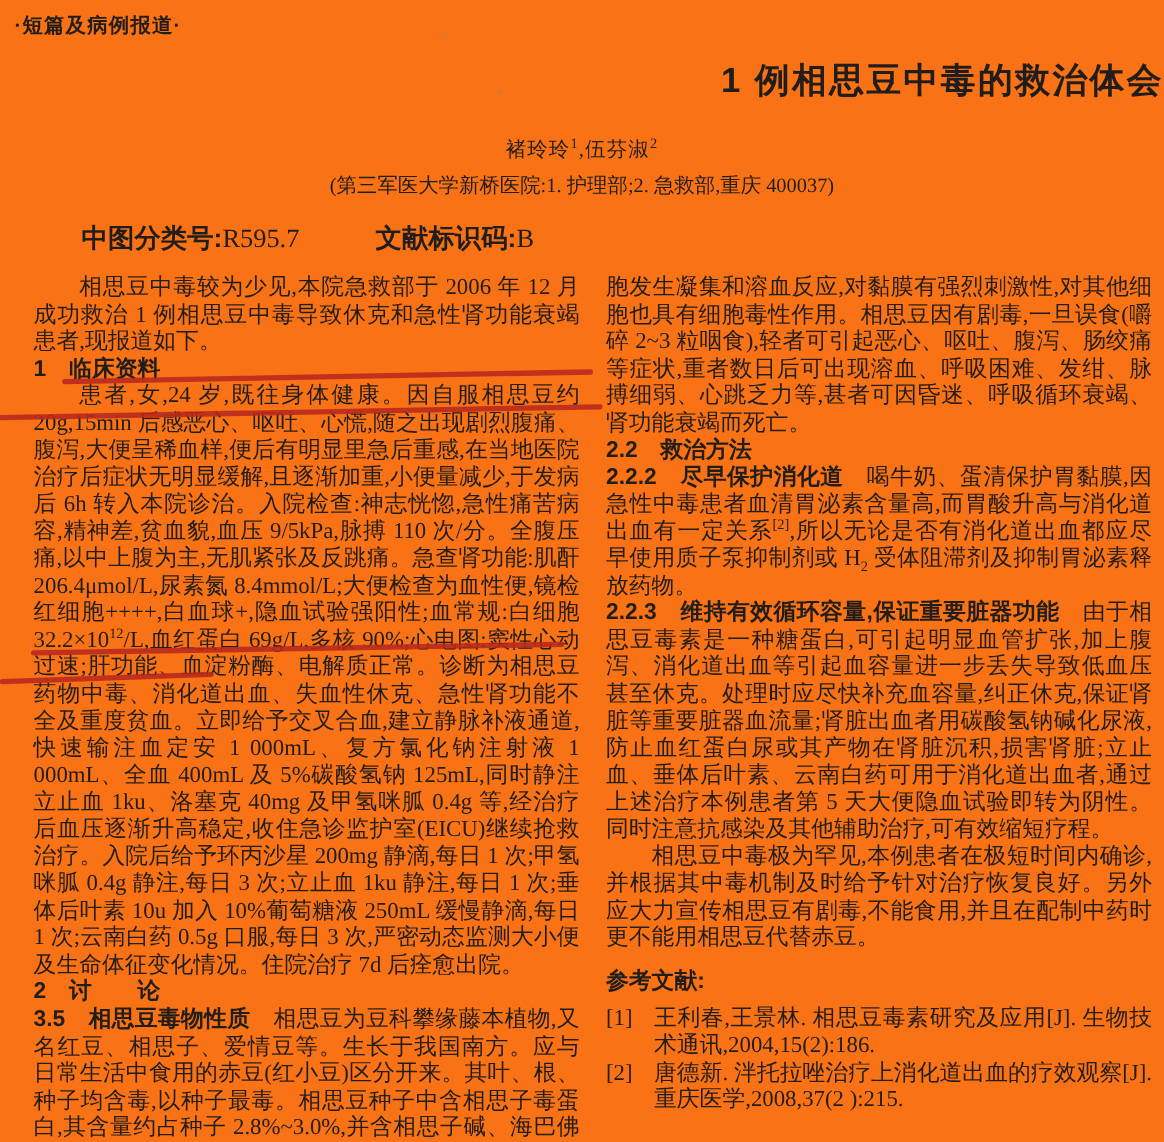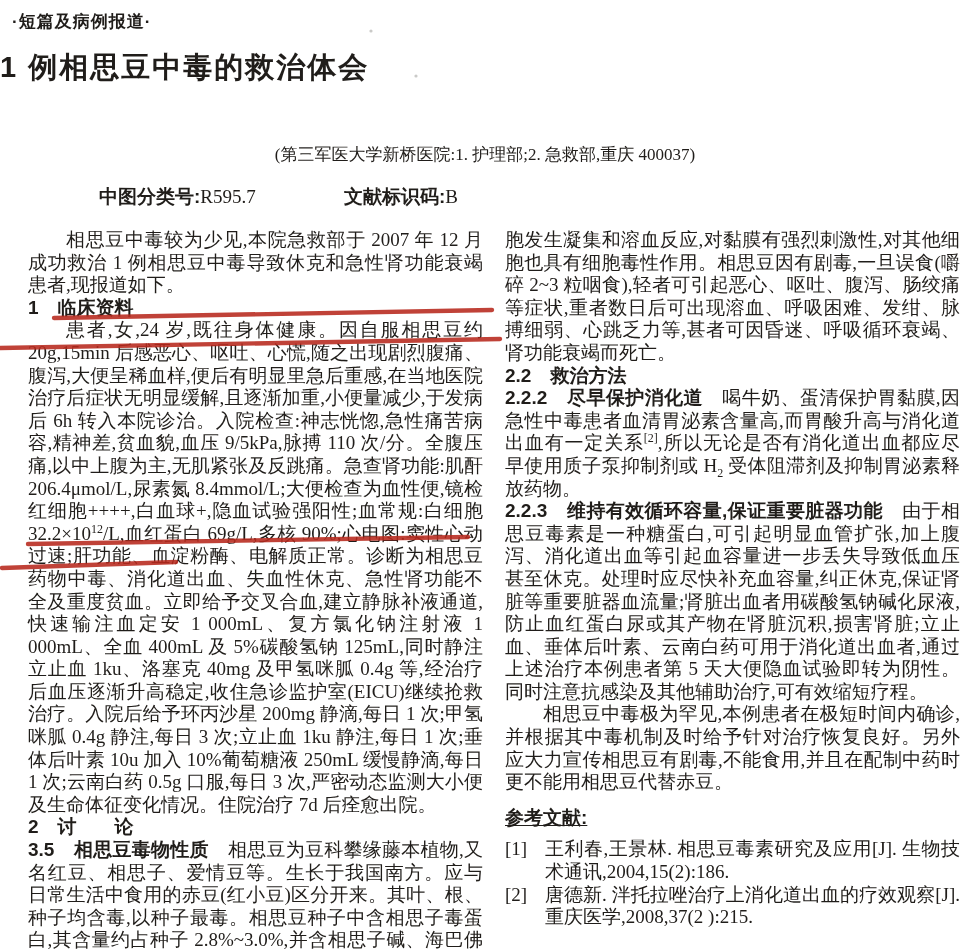--- a/index.html
+++ b/index.html
@@ -1,42 +1,42 @@
 <!DOCTYPE html>
 <html><head>
 <meta charset="utf-8">
 <style>
   html,body{margin:0;padding:0;background:#ddd;}
   .page{
     position:relative;width:970px;height:952px;
-    background:#ffffff;
+    background:#f97316;
     color:#201d1a;
     font-family:"Liberation Serif","DejaVu Serif",serif;
     overflow:hidden;
   }
   .section-label{
     position:absolute;left:12px;top:10px;
     font-family:"Liberation Sans","DejaVu Sans",sans-serif;
     font-weight:bold;font-size:17px;letter-spacing:1px;
   }
   .title{
     position:absolute;left:0;right:0;top:48px;margin:0;
-    text-align:left;
+    text-align:right;
     font-family:"Liberation Sans","DejaVu Sans",sans-serif;
     font-weight:bold;font-size:29px;letter-spacing:2px;
   }
   .authors{
     position:absolute;left:0;right:0;top:113px;
     text-align:center;font-size:17px;letter-spacing:1px;
   }
   .affiliation{
     position:absolute;left:0;right:0;top:143px;
     text-align:center;font-size:17px;
   }
-  .meta-row{position:absolute;left:0;right:0;top:184px;height:24px;font-size:19px;margin-left:31px;}
+  .meta-row{position:absolute;left:0;right:0;top:184px;height:24px;font-size:22px;}
   .meta-item{position:absolute;white-space:nowrap;}
   .meta-clc{left:68px;}
   .meta-doc{left:313px;}
   .meta-no{left:513px;}
   .columns{
     position:absolute;left:28px;top:229px;width:932px;
     display:flex;gap:22px;
   }
   .col{
     width:455px;flex:none;
@@ -50,21 +50,20 @@
     font-family:"Liberation Sans","DejaVu Sans",sans-serif;
   }
   .b{
     font-weight:bold;
     font-family:"Liberation Sans","DejaVu Sans",sans-serif;
   }
   sup,sub{font-size:12px;line-height:0;}
   .refhead{
     margin:13px 0 9px 0;font-weight:bold;
     font-family:"Liberation Sans","DejaVu Sans",sans-serif;
-    text-decoration:underline;
   }
   .ref{display:flex;margin:0;}
   .ref-label{width:40px;flex:none;}
   .ref-text{flex:1;text-align:justify;}
   .annotations{
     position:absolute;left:0;top:0;width:970px;height:952px;
     pointer-events:none;z-index:5;
   }
 </style>
 </head>
@@ -79,31 +78,32 @@
       <line x1="2" y1="568" x2="176" y2="562" stroke="#b8291d" stroke-width="4.4" stroke-linecap="round" opacity="0.88"></line>
       <circle cx="371" cy="31" r="1.6" fill="#8a8a86" opacity="0.45"></circle>
       <circle cx="416" cy="76" r="1.6" fill="#8a8a86" opacity="0.45"></circle>
       <circle cx="350" cy="245" r="1.6" fill="#8a8a86" opacity="0.45"></circle>
     </svg>
 
   <div class="section-label">·短篇及病例报道·</div>
 
   <h1 class="title">1 例相思豆中毒的救治体会</h1>
 
+  <div class="authors"><span>褚玲玲</span><sup>1</sup><span>,伍芬淑</span><sup>2</sup></div>
 
   <div class="affiliation">(第三军医大学新桥医院:1. 护理部;2. 急救部,重庆 400037)</div>
 
   <div class="meta-row">
     <span class="meta-item meta-clc"><span class="b">中图分类号:</span><span>R595.7</span></span>
     <span class="meta-item meta-doc"><span class="b">文献标识码:</span><span>B</span></span>
   </div>
 
   <div class="columns">
     <div class="col">
-        <div class="para indent"><span>相思豆中毒较为少见,本院急救部于 2007 年 12 月成功救治 1 例相思豆中毒导致休克和急性肾功能衰竭患者,现报道如下。</span></div>
+        <div class="para indent"><span>相思豆中毒较为少见,本院急救部于 2006 年 12 月成功救治 1 例相思豆中毒导致休克和急性肾功能衰竭患者,现报道如下。</span></div>
         <div class="heading"><span>1　临床资料</span></div>
         <div class="para indent"><span>患者,女,24 岁,既往身体健康。因自服相思豆约 20g,15min 后感恶心、呕吐、心慌,随之出现剧烈腹痛、腹泻,大便呈稀血样,便后有明显里急后重感,在当地医院治疗后症状无明显缓解,且逐渐加重,小便量减少,于发病后 6h 转入本院诊治。入院检查:神志恍惚,急性痛苦病容,精神差,贫血貌,血压 9/5kPa,脉搏 110 次/分。全腹压痛,以中上腹为主,无肌紧张及反跳痛。急查肾功能:肌酐 206.4μmol/L,尿素氮 8.4mmol/L;大便检查为血性便,镜检红细胞++++,白血球+,隐血试验强阳性;血常规:白细胞 32.2×10</span><sup>12</sup><span>/L,血红蛋白 69g/L,多核 90%;心电图:窦性心动过速;肝功能、血淀粉酶、电解质正常。诊断为相思豆药物中毒、消化道出血、失血性休克、急性肾功能不全及重度贫血。立即给予交叉合血,建立静脉补液通道,快速输注血定安 1 000mL、复方氯化钠注射液 1 000mL、全血 400mL 及 5%碳酸氢钠 125mL,同时静注立止血 1ku、洛塞克 40mg 及甲氢咪胍 0.4g 等,经治疗后血压逐渐升高稳定,收住急诊监护室(EICU)继续抢救治疗。入院后给予环丙沙星 200mg 静滴,每日 1 次;甲氢咪胍 0.4g 静注,每日 3 次;立止血 1ku 静注,每日 1 次;垂体后叶素 10u 加入 10%葡萄糖液 250mL 缓慢静滴,每日 1 次;云南白药 0.5g 口服,每日 3 次,严密动态监测大小便及生命体征变化情况。住院治疗 7d 后痊愈出院。</span></div>
         <div class="heading"><span>2　讨　　论</span></div>
         <div class="para"><span class="b">3.5　相思豆毒物性质</span><span>　相思豆为豆科攀缘藤本植物,又名红豆、相思子、爱情豆等。生长于我国南方。应与日常生活中食用的赤豆(红小豆)区分开来。其叶、根、种子均含毒,以种子最毒。相思豆种子中含相思子毒蛋白,其含量约占种子 2.8%~3.0%,并含相思子碱、海巴佛林、葫芦巴碱及相思子酸等。相思子毒蛋白是一种剧毒性高分子蛋白毒素,成年人摄入致死剂量为 5.0~7.0g/kg,已被列为潜在的重要毒素战剂和生物恐怖病原之一</span></div>
       </div>
     <div class="col">
         <div class="para"><span>胞发生凝集和溶血反应,对黏膜有强烈刺激性,对其他细胞也具有细胞毒性作用。相思豆因有剧毒,一旦误食(嚼碎 2~3 粒咽食),轻者可引起恶心、呕吐、腹泻、肠绞痛等症状,重者数日后可出现溶血、呼吸困难、发绀、脉搏细弱、心跳乏力等,甚者可因昏迷、呼吸循环衰竭、肾功能衰竭而死亡。</span></div>
         <div class="heading"><span>2.2　救治方法</span></div>
         <div class="para"><span class="b">2.2.2　尽早保护消化道</span><span>　喝牛奶、蛋清保护胃黏膜,因急性中毒患者血清胃泌素含量高,而胃酸升高与消化道出血有一定关系</span><sup>[2]</sup><span>,所以无论是否有消化道出血都应尽早使用质子泵抑制剂或 H</span><sub>2</sub><span> 受体阻滞剂及抑制胃泌素释放药物。</span></div>
         <div class="para"><span class="b">2.2.3　维持有效循环容量,保证重要脏器功能</span><span>　由于相思豆毒素是一种糖蛋白,可引起明显血管扩张,加上腹泻、消化道出血等引起血容量进一步丢失导致低血压甚至休克。处理时应尽快补充血容量,纠正休克,保证肾脏等重要脏器血流量;肾脏出血者用碳酸氢钠碱化尿液,防止血红蛋白尿或其产物在肾脏沉积,损害肾脏;立止血、垂体后叶素、云南白药可用于消化道出血者,通过上述治疗本例患者第 5 天大便隐血试验即转为阴性。同时注意抗感染及其他辅助治疗,可有效缩短疗程。</span></div>

